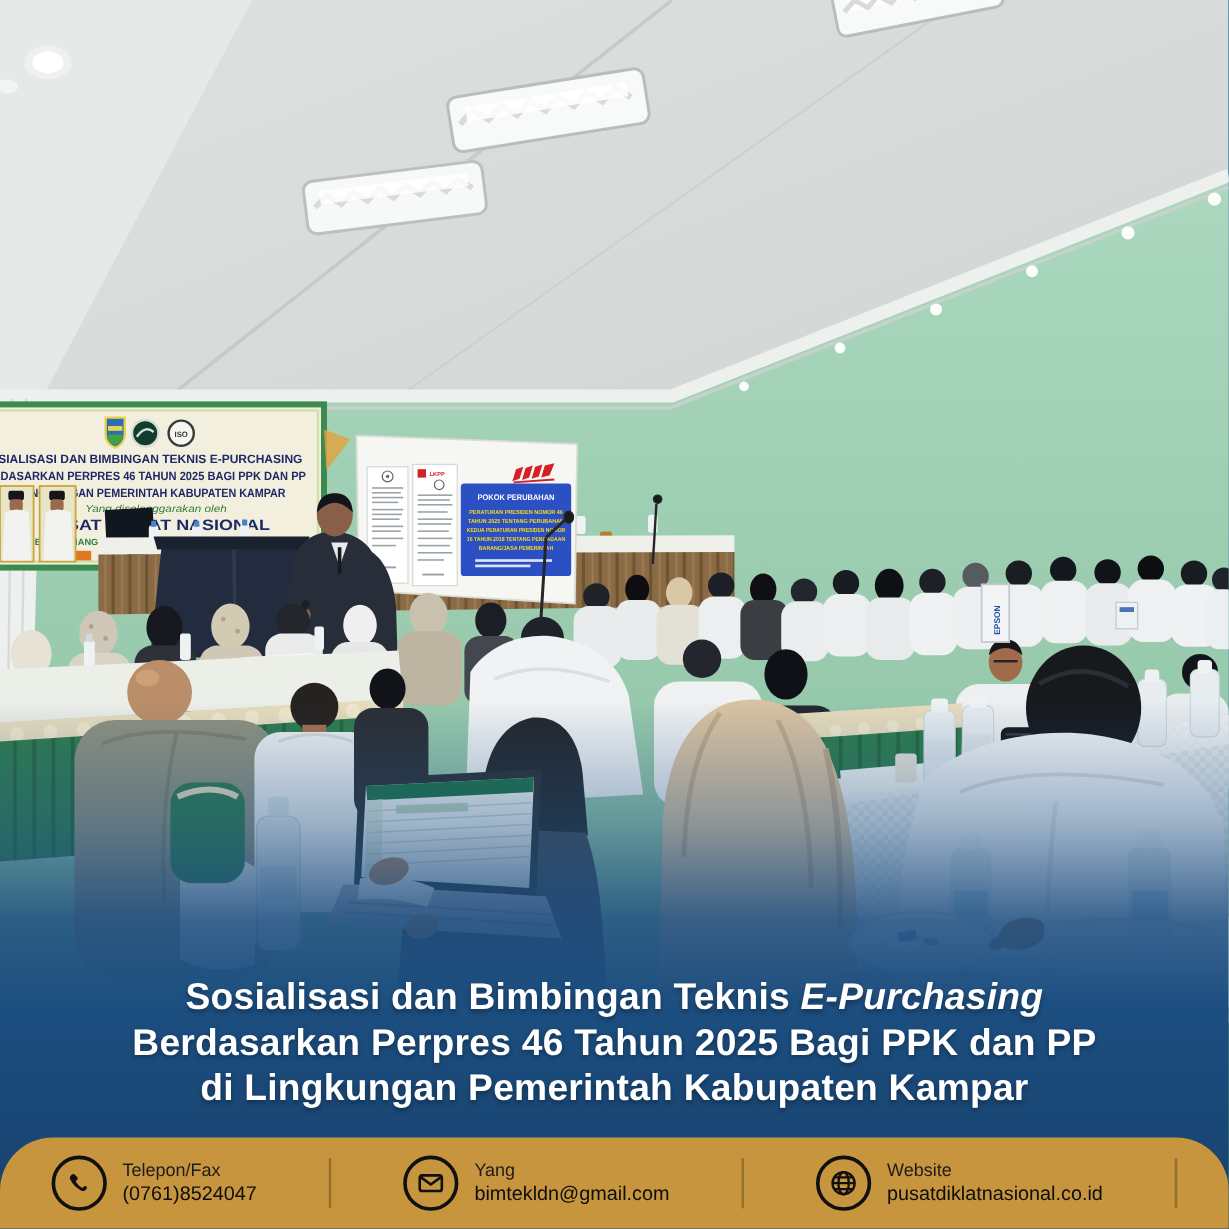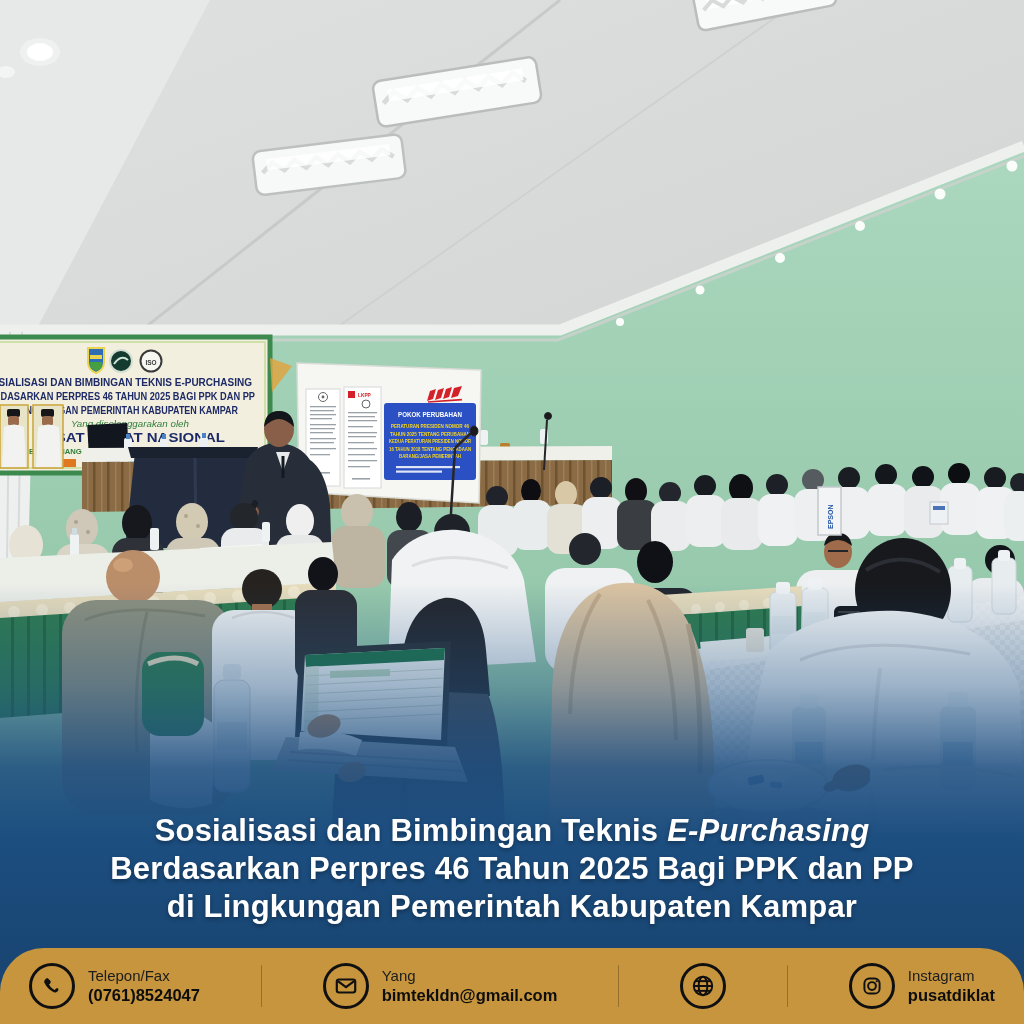--- a/index.html
+++ b/index.html
@@ -19,27 +19,27 @@
       #17416C 100%);}
 
   .caption{position:absolute;left:0;right:0;top:812px;text-align:center;
     color:#ffffff;font-weight:bold;font-size:31px;line-height:38px;
     text-shadow:0 2px 4px rgba(0,0,0,.35);letter-spacing:.2px;}
   .caption .it{font-style:italic;}
 
   .footer{position:absolute;left:0;right:0;bottom:0;height:76px;
     background:#C6953D;border-radius:44px 44px 0 0;
     display:flex;align-items:center;justify-content:space-between;
-    padding:0 29px;box-sizing:border-box;}
+    padding:0 43px;box-sizing:border-box;}
   .f-item{display:flex;align-items:center;gap:13px;}
   .f-icon{width:46px;height:46px;border:3.5px solid #101010;border-radius:50%;
     display:flex;align-items:center;justify-content:center;flex:0 0 auto;box-sizing:border-box;}
   .f-icon svg{width:26px;height:26px;display:block;}
   .f-label{font-size:15px;color:#1c1c1c;line-height:19px;}
-  .f-value{font-size:16.5px;color:#0d0d0d;font-weight:bold;line-height:21px;}
+  .f-value{font-size:16.5px;color:#0d0d0d;font-weight:normal;line-height:21px;}
   .f-sep{width:1.5px;height:42px;background:rgba(0,0,0,.25);border-radius:1px;flex:0 0 auto;}
 </style>
 </head>
 <body>
 
 <div class="canvas">
 
   <svg class="photo-svg" viewBox="0 0 1024 1024" preserveAspectRatio="none" aria-hidden="true">
     <defs>
       <linearGradient id="wallg" x1="0" y1="0" x2="0" y2="1">
@@ -605,30 +605,21 @@
     <div class="f-item">
       <div class="f-icon">
         <svg viewBox="0 0 24 24" fill="none" stroke="#101010" stroke-width="1.8">
             <circle cx="12" cy="12" r="8.5"></circle>
             <ellipse cx="12" cy="12" rx="4" ry="8.5"></ellipse>
             <line x1="3.5" y1="12" x2="20.5" y2="12"></line>
             <line x1="4.6" y1="7.5" x2="19.4" y2="7.5"></line>
             <line x1="4.6" y1="16.5" x2="19.4" y2="16.5"></line>
           </svg>
       </div>
+      <div class="f-text">
+        <div class="f-label">Website</div>
+        <div class="f-value">pusatdiklatnasional.co.id</div>
+      </div>
     </div>
     <div class="f-sep"></div>
-    <div class="f-item">
-      <div class="f-icon">
-        <svg viewBox="0 0 24 24" fill="none" stroke="#101010" stroke-width="1.8">
-            <rect x="5" y="5" width="14" height="14" rx="4.5"></rect>
-            <circle cx="12" cy="12" r="3.6"></circle>
-            <circle cx="16.4" cy="7.6" r="1" fill="#101010" stroke="none"></circle>
-          </svg>
-      </div>
-      <div class="f-text">
-        <div class="f-label">Instagram</div>
-        <div class="f-value">pusatdiklat</div>
-      </div>
-    </div>
   </div>
 
 </div>
 
 </body></html>

